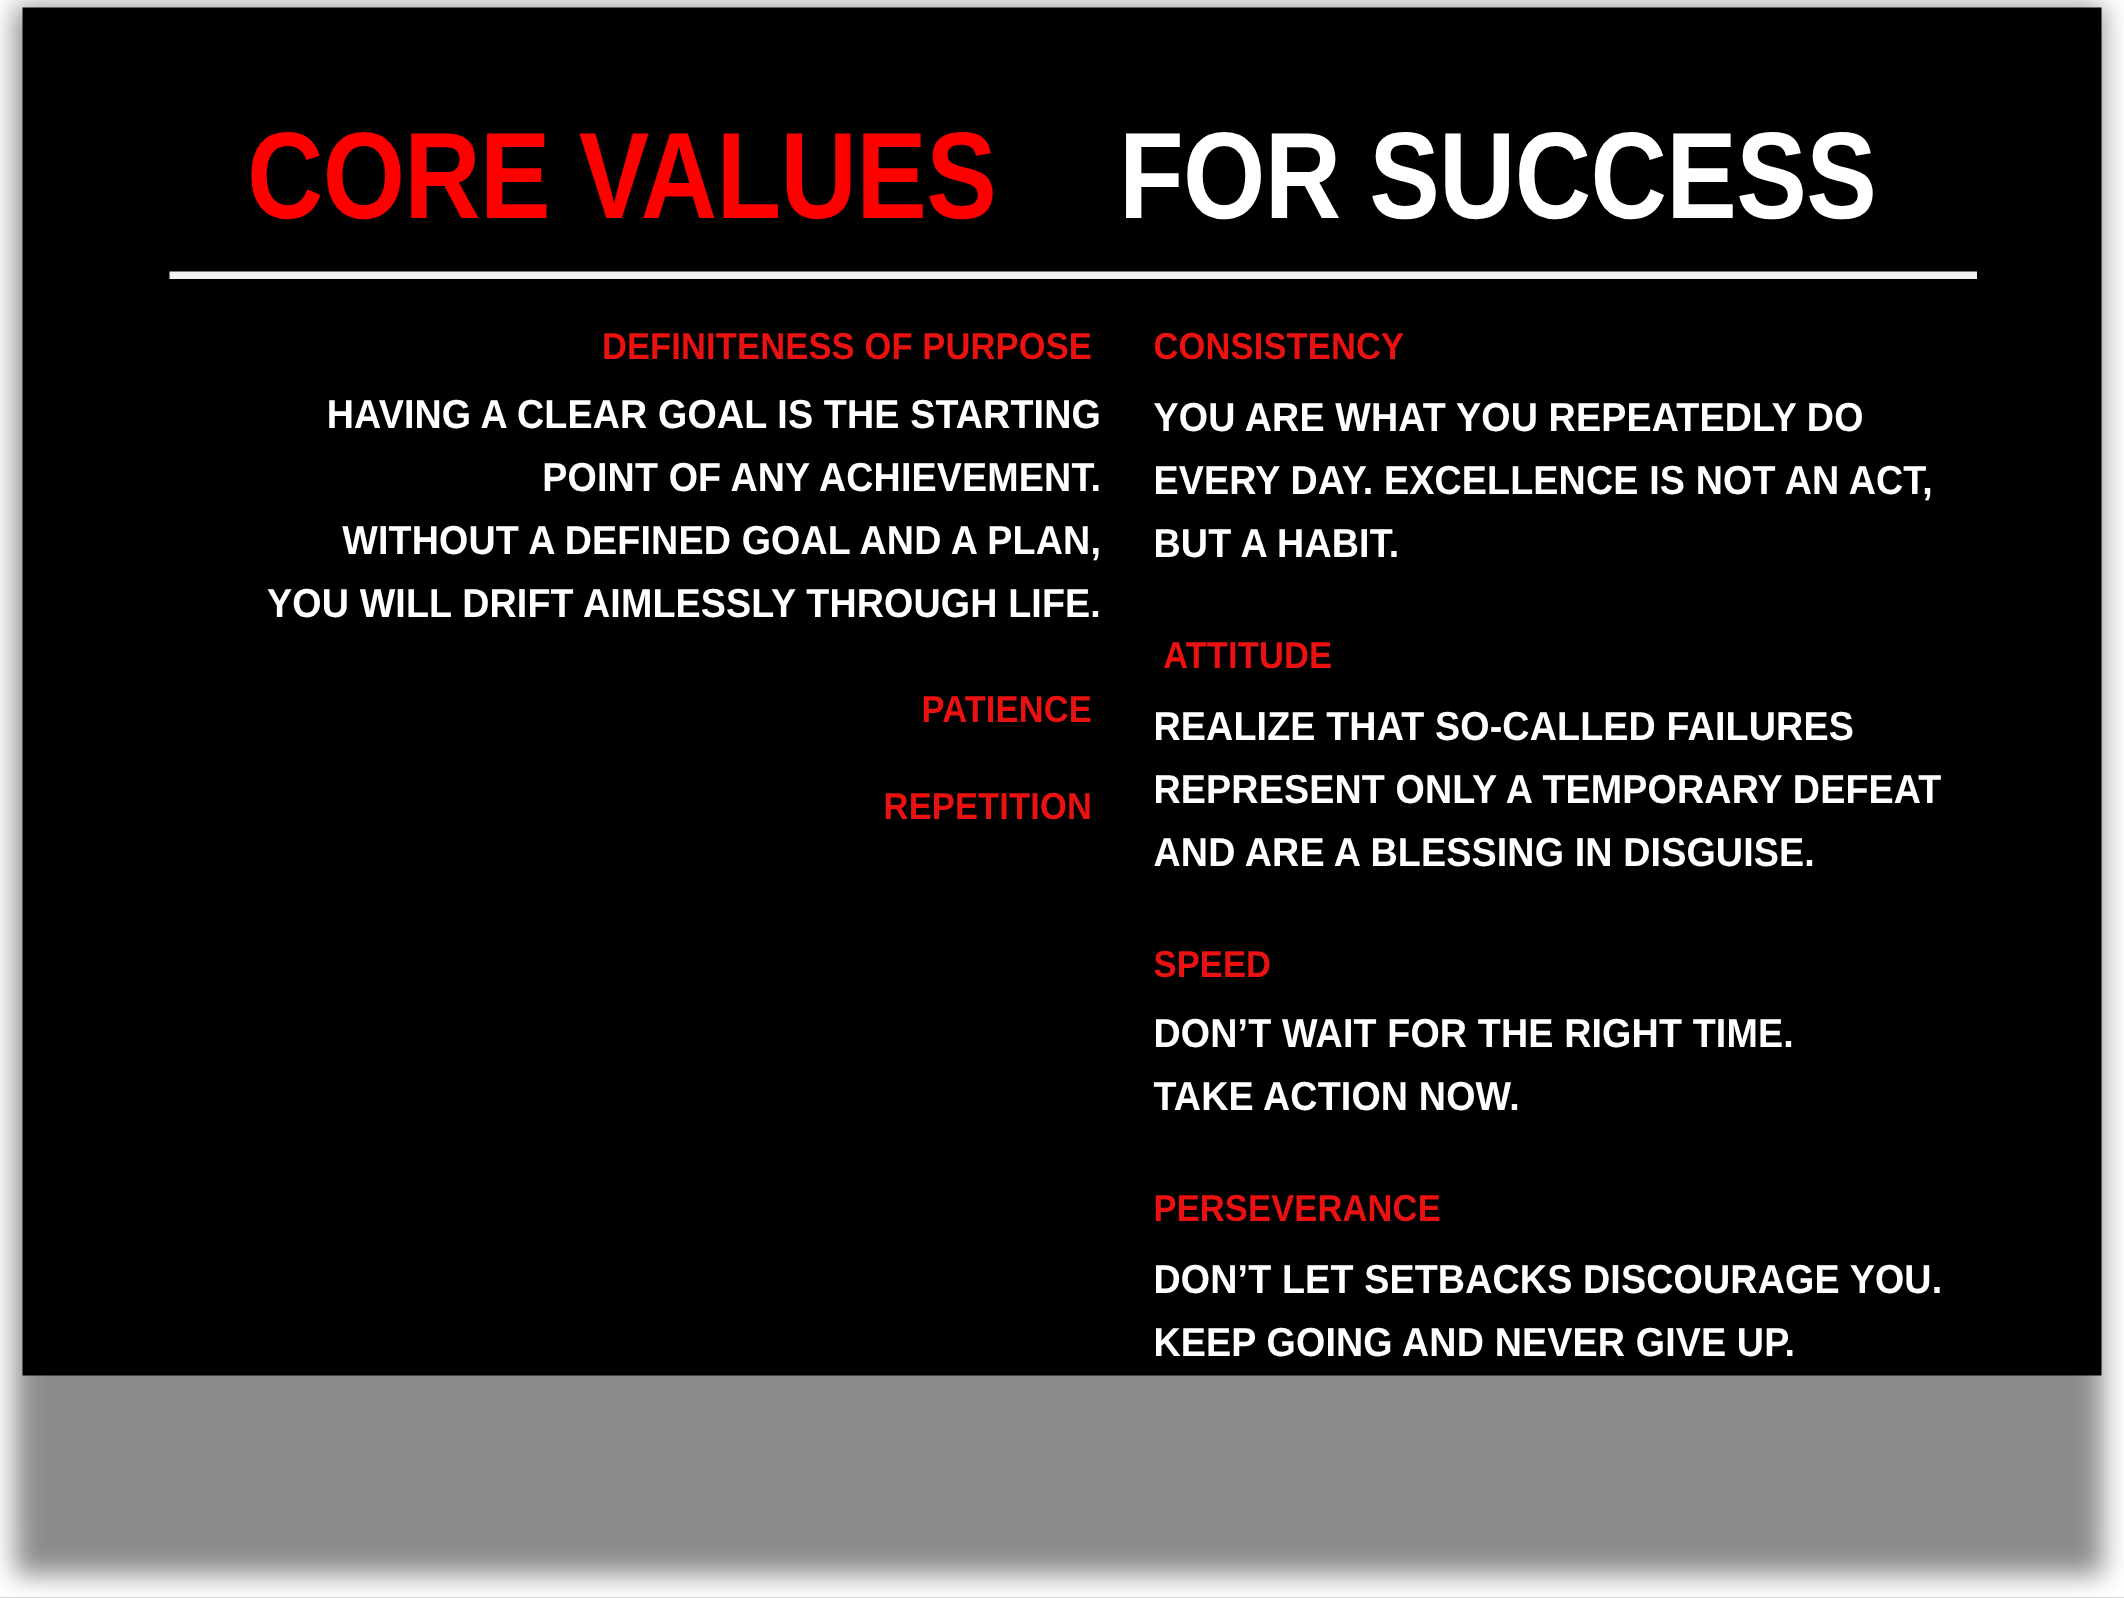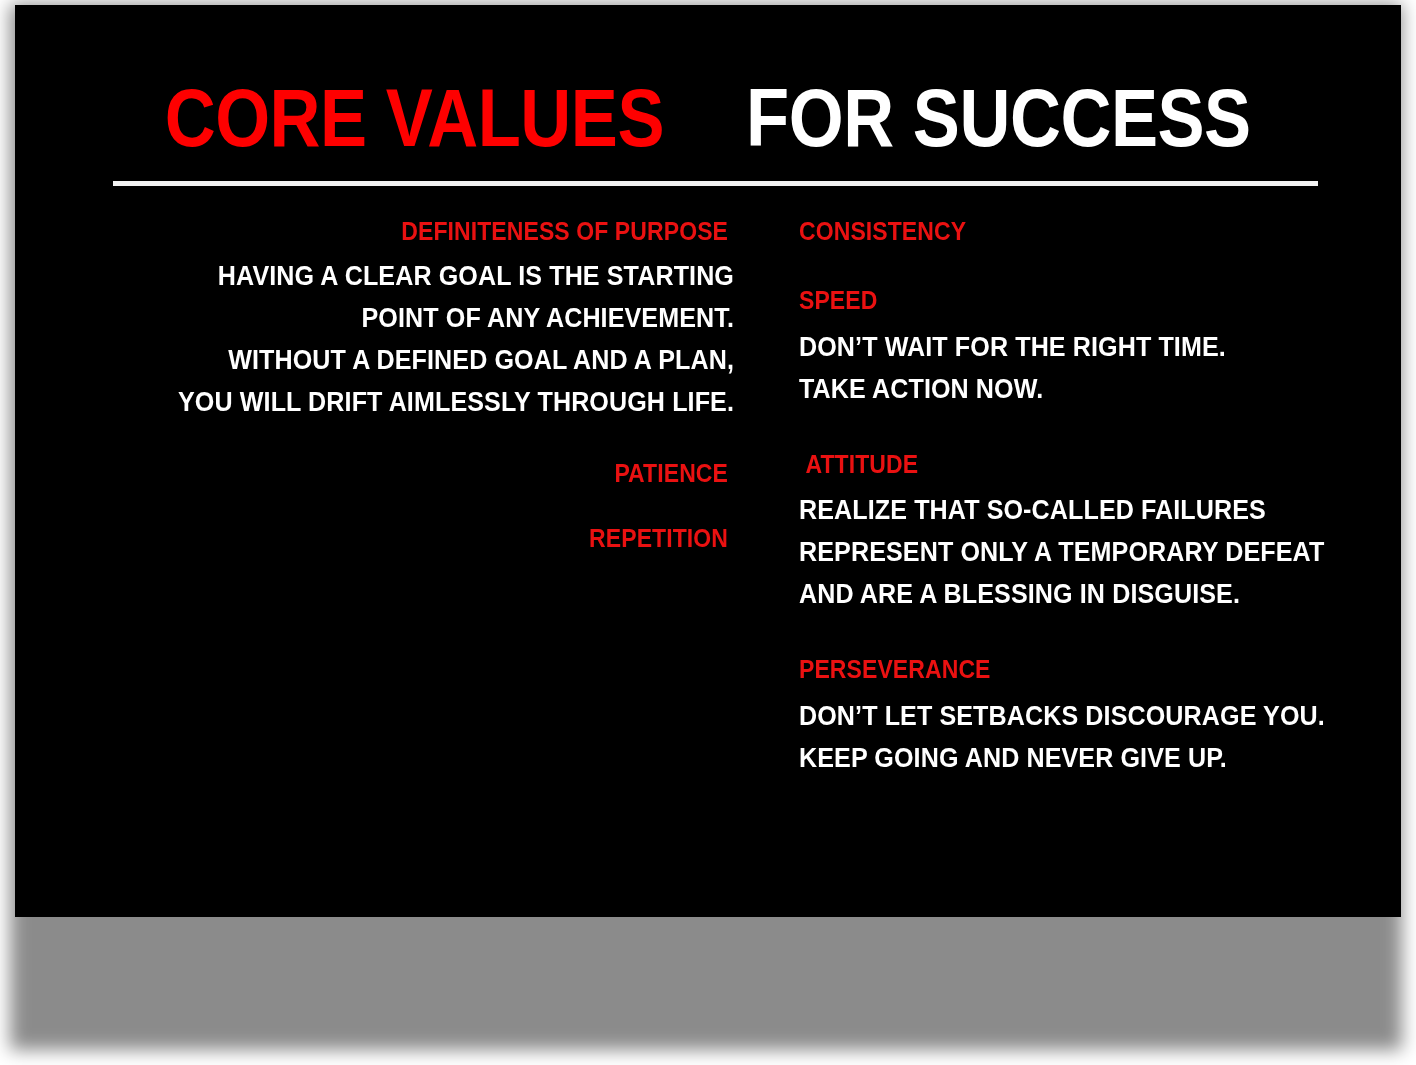--- a/index.html
+++ b/index.html
@@ -86,21 +86,21 @@
     top: 212px;
     width: 100%;
     height: 730px;
   }
   .col {
     position: absolute;
     top: 0;
     width: 600px;
   }
   .col-left  { left: 161px; text-align: right; }
-  .col-right { left: 784px; }
+  .col-right { left: 754px; }
 
   .section { margin-bottom: 36px; }
   .section:last-child { margin-bottom: 0; }
 
   .section-heading {
     color: #ea1111;
     font-size: 25px;
     font-weight: 700;
     letter-spacing: 0.1px;
     line-height: 1.15;
@@ -162,37 +162,42 @@
           <div class="section">
             <div class="section-heading">PATIENCE</div>
           </div>
           <div class="section">
             <div class="section-heading">REPETITION</div>
           </div>
         </div>
       <div class="col col-right" id="col-right">
           <div class="section">
             <div class="section-heading">CONSISTENCY</div>
-          </div>
-          <div class="section">
-            <div class="section-heading">SPEED</div>
-            <ul class="section-body">
-              <li>DON’T WAIT FOR THE RIGHT TIME.</li>
-              <li>TAKE ACTION NOW.</li>
+            <ul class="section-body">
+              <li>YOU ARE WHAT YOU REPEATEDLY DO</li>
+              <li>EVERY DAY. EXCELLENCE IS NOT AN ACT,</li>
+              <li>BUT A HABIT.</li>
             </ul>
           </div>
           <div class="section">
             <div class="section-heading indent">ATTITUDE</div>
             <ul class="section-body">
               <li>REALIZE THAT SO-CALLED FAILURES</li>
               <li>REPRESENT ONLY A TEMPORARY DEFEAT</li>
               <li>AND ARE A BLESSING IN DISGUISE.</li>
             </ul>
           </div>
           <div class="section">
+            <div class="section-heading">SPEED</div>
+            <ul class="section-body">
+              <li>DON’T WAIT FOR THE RIGHT TIME.</li>
+              <li>TAKE ACTION NOW.</li>
+            </ul>
+          </div>
+          <div class="section">
             <div class="section-heading">PERSEVERANCE</div>
             <ul class="section-body">
               <li>DON’T LET SETBACKS DISCOURAGE YOU.</li>
               <li>KEEP GOING AND NEVER GIVE UP.</li>
             </ul>
           </div>
         </div>
     </div>
 
     <div class="rule rule-bottom"></div>

